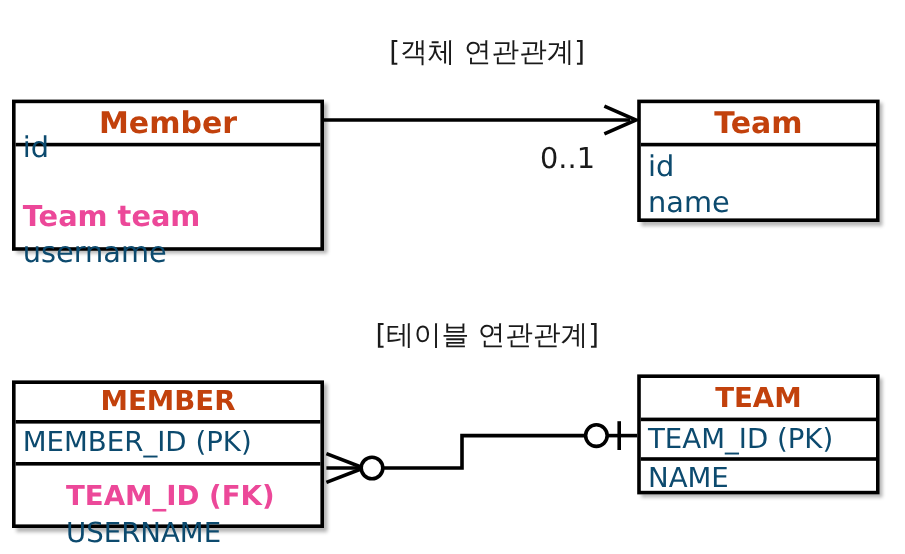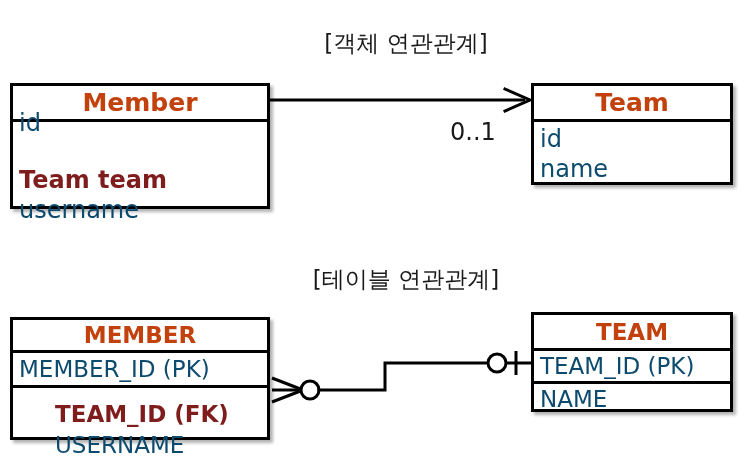--- a/index.html
+++ b/index.html
@@ -51,21 +51,21 @@
     color: #c2410c;
     white-space: nowrap;
   }
   .box .row {
     text-align: left;
     color: #0c4a6e;
     white-space: nowrap;
     padding-left: 6px;
   }
   .box .row.bold {
-    color: #7f1d1d;
+    color: #ec4899;
     font-weight: 700;
     margin-top: 27px;
   }
 
   
   .uml .title   { font-size: 25px; line-height: 30px; }
   .uml .row     { font-size: 24px; line-height: 30px; }
 
   
   .erd .title   { font-size: 23px; line-height: 30px; }

